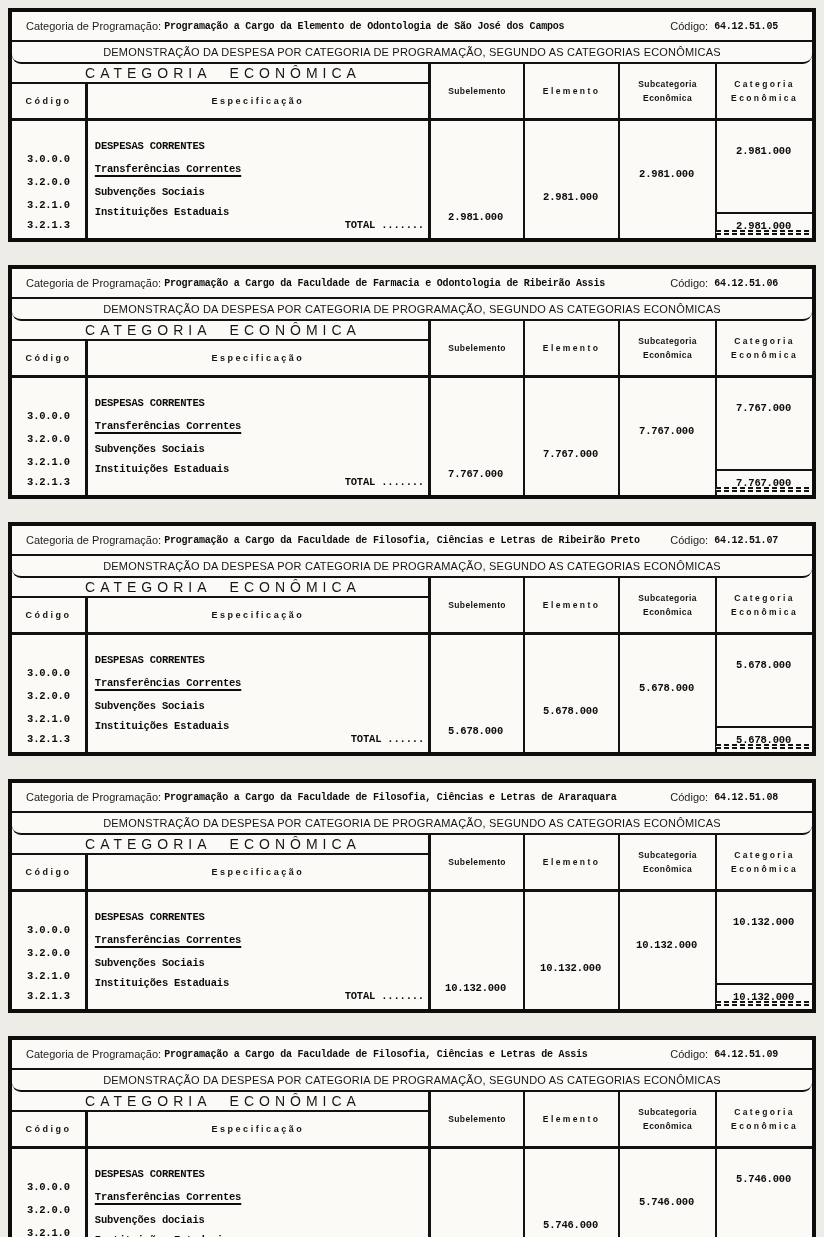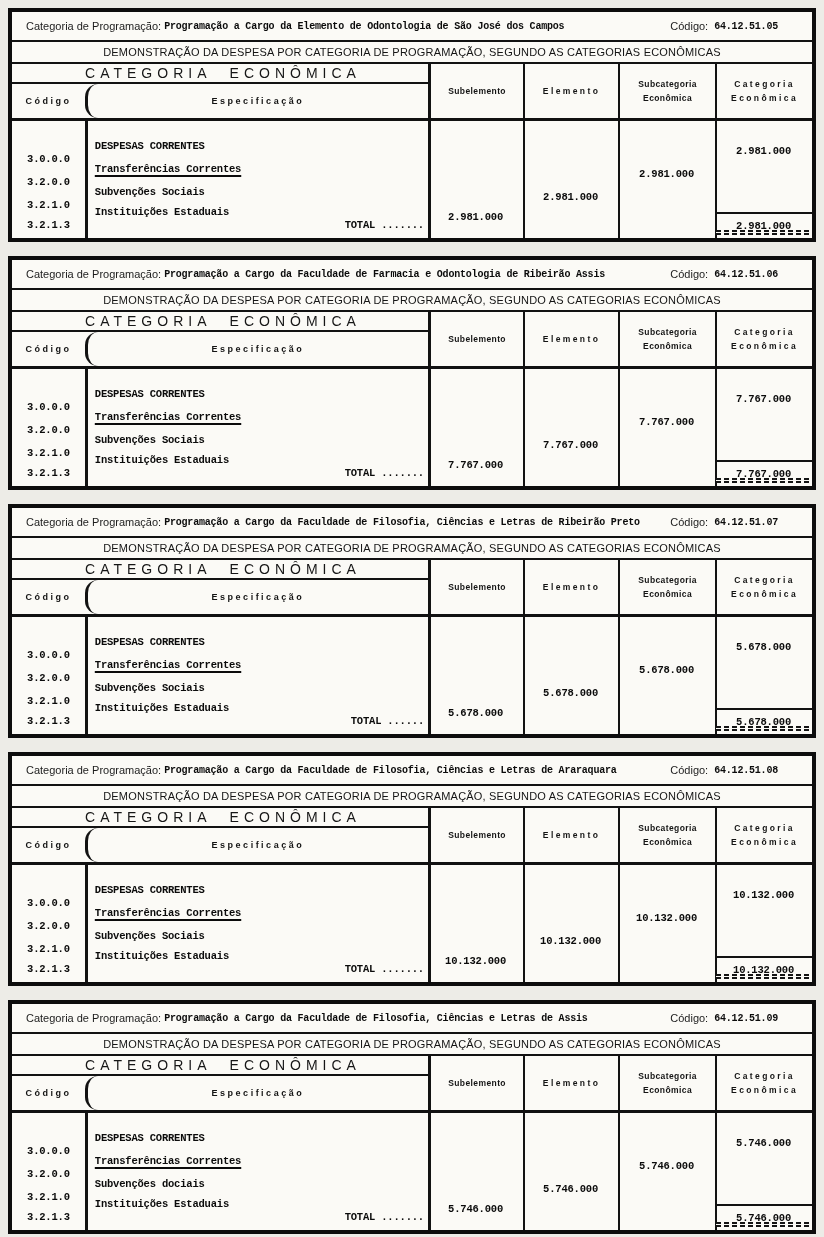--- a/index.html
+++ b/index.html
@@ -5,21 +5,21 @@
   * { margin:0; padding:0; box-sizing:border-box; }
   html,body { width:824px; }
   body {
     background:#edece7;
     font-family:"Liberation Sans", sans-serif;
     color:#141414;
   }
   .page {
     width:824px; height:1237px;
     padding:8px 8px 0 8px;
-    display:flex; flex-direction:column; gap:14px;
+    display:flex; flex-direction:column; gap:23px;
     background:#edece7;
   }
   .btable {
     height:234px; flex:0 0 234px;
     border:4px solid #0d0d0d;
     background:#fbfaf6;
     display:flex; flex-direction:column;
     position:relative;
   }
   
@@ -34,38 +34,39 @@
   .typed { font-family:"Liberation Mono","DejaVu Sans Mono",monospace; font-weight:700; color:#0b0b0b; }
   .program { font-size:10px; letter-spacing:-0.2px; margin-left:3px; }
   .clabel { margin-left:auto; }
   .codeval { font-size:10px; margin-left:6px; margin-right:20px; letter-spacing:-0.2px; }
   
   .band {
     height:22px; flex:0 0 22px;
     display:flex; align-items:center; justify-content:center;
     font-size:11px; letter-spacing:0.2px;
     border-bottom:2px solid #121212;
+    border-radius:9px;
   }
   
   .hdr {
     height:57px; flex:0 0 57px;
     border-bottom:3px solid #111;
     display:grid;
     grid-template-columns:9.1% 42.9% 11.9% 11.85% 12.15% 12.1%;
   }
   .hgroup { grid-column:1/3; display:flex; flex-direction:column; }
   .hgroup .g1 {
     height:20px; border-bottom:2px solid #121212;
     display:flex; align-items:center; justify-content:center;
     font-size:14px; letter-spacing:5px; word-spacing:10px; color:#161616;padding-left:6px;
   }
   .hgroup .g2 { flex:1; display:grid; grid-template-columns:17.5% 82.5%; }
   .gc, .gs {
     display:flex; align-items:center; justify-content:center;
-    font-size:9px; font-weight:700; letter-spacing:2.5px;border-radius:13px;
+    font-size:9px; font-weight:700; letter-spacing:2.5px;
   }
   .gs { border-left:3px solid #121212; }
   .hcell {
     display:flex; flex-direction:column; align-items:center; justify-content:center;
     gap:4px; font-size:8.5px; font-weight:700; letter-spacing:0.4px;
     border-left:2px solid #121212; text-align:center;
   }
   .hcell.first { border-left:3px solid #121212; }
   .hcell.sp { letter-spacing:2.4px; }
   

